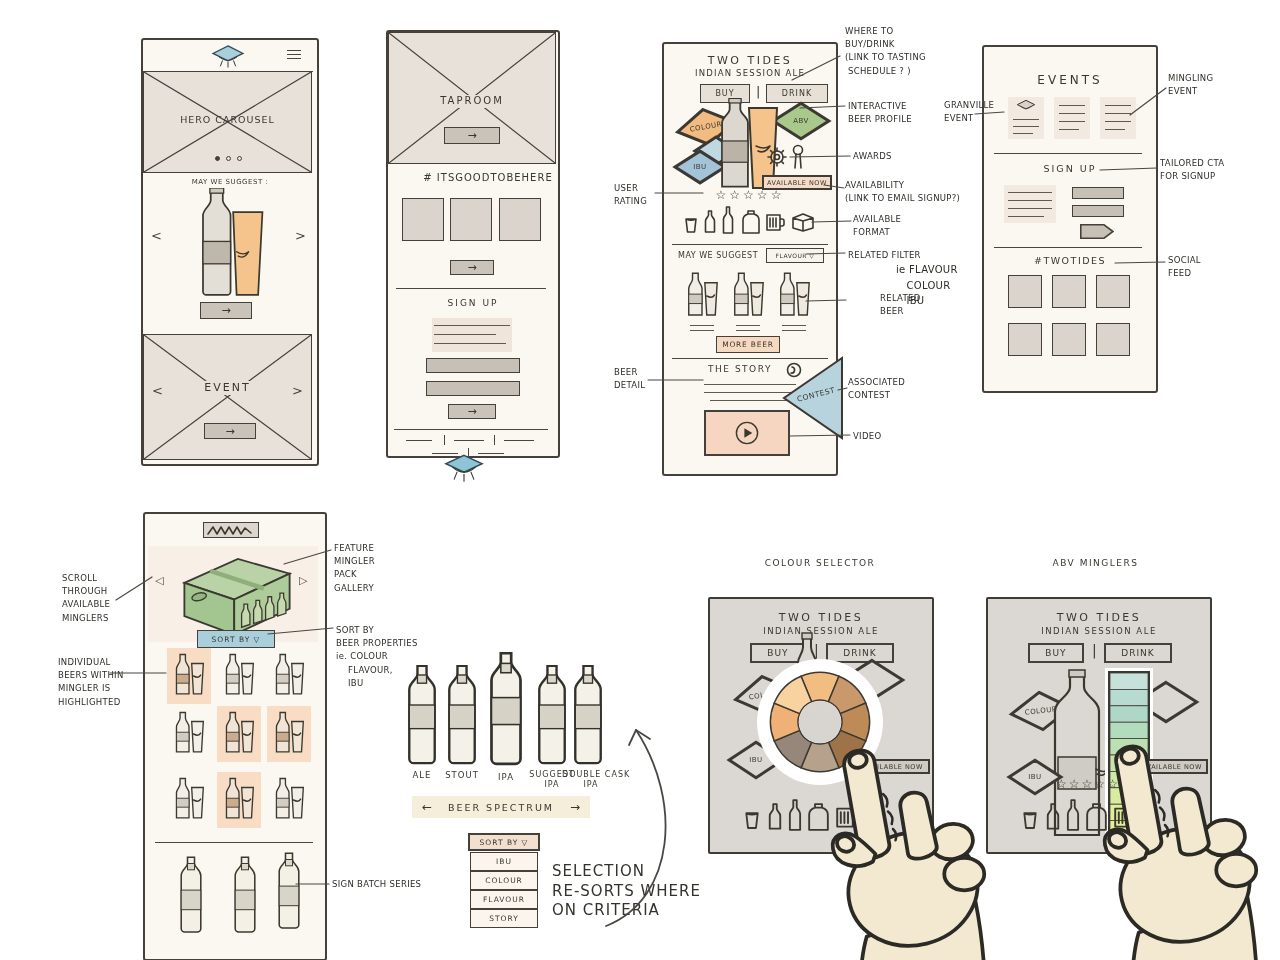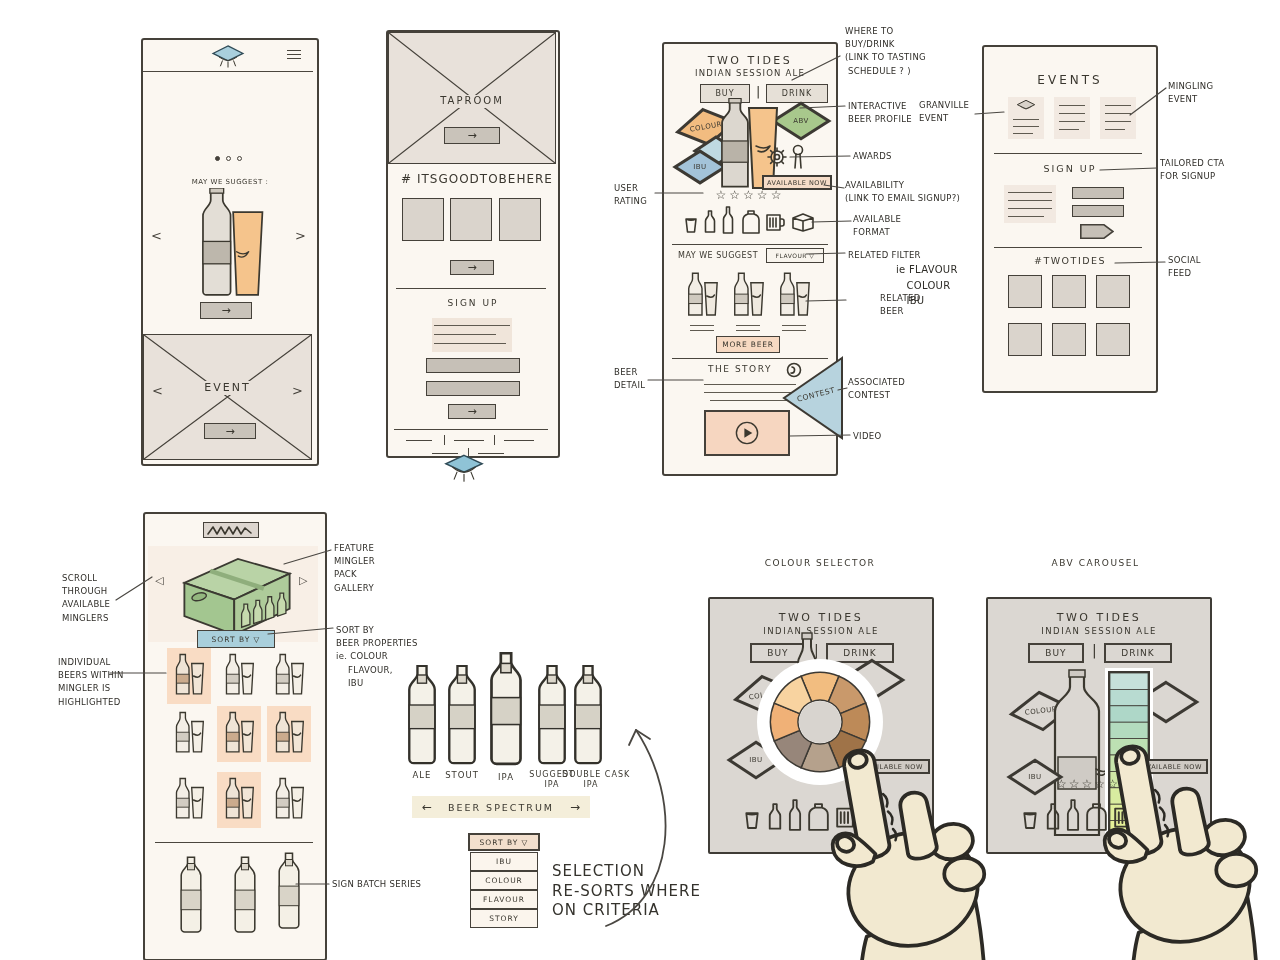--- a/index.html
+++ b/index.html
@@ -38,20 +38,26 @@
   <div class="hl" style="left:0;top:31px;width:170px"></div>
   <svg class="abs" style="left:66px;top:4px" width="38" height="25" viewBox="0 0 60 40">
     <polygon points="30,3 54,15 30,27 6,15" fill="#a9cfdd" stroke="#2f4a56" stroke-width="2"></polygon>
     <path class="ink" d="M16,21 Q30,32 44,21 M21,27 l-3,8 M39,27 l3,8 M30,29 v8"></path>
   </svg>
   <div class="abs" style="left:144px;top:10px;width:14px">
     <div class="hl" style="left:0;top:0;width:14px"></div>
       <div class="hl" style="left:0;top:4px;width:14px"></div>
       <div class="hl" style="left:0;top:8px;width:14px"></div>
   </div>
+  <div class="gbox" style="left:0;top:31px;width:167px;height:100px">
+    <svg class="xsvg" viewBox="0 0 100 100" preserveAspectRatio="none">
+        <path d="M0,0 L100,100 M100,0 L0,100" stroke="#45413a" stroke-width="1.2" vector-effect="non-scaling-stroke" fill="none"></path>
+      </svg>
+    <div class="lbl" style="left:0;top:42px;width:100%;font-size:9.5px">HERO CAROUSEL</div>
+  </div>
   <div class="dot f" style="left:72px;top:116px"></div>
   <div class="dot" style="left:83px;top:116px"></div>
   <div class="dot" style="left:94px;top:116px"></div>
   <div class="lbl" style="left:0;top:138px;width:100%;font-size:7px;letter-spacing:0.5px">MAY WE SUGGEST :</div>
   <span class="chev" style="left:8px;top:188px">&lt;</span>
   <span class="chev" style="left:152px;top:188px">&gt;</span>
   <svg class="abs" style="left:46px;top:148px" width="90" height="112" viewBox="0 0 90 130">
     <path d="M44,28 h34 l-5,96 h-25 z" fill="#f5c48c" stroke="#3b382f" stroke-width="2"></path>
     <path d="M18,2 h14 v12 c0,7 9,10 9,18 v88 a4,4 0 0 1 -4,4 H13 a4,4 0 0 1 -4,-4 V32 c0,-8 9,-11 9,-18 z" fill="#e3ded6" stroke="#3b382f" stroke-width="2"></path>
     <rect x="17" y="0" width="16" height="6" fill="#cfc9bf" stroke="#3b382f" stroke-width="1.5"></rect>
@@ -77,21 +83,21 @@
 <div class="phone" style="left:386px;top:30px;width:170px;height:424px">
   <div class="gbox" style="left:0;top:0;width:166px;height:130px">
     <svg class="xsvg" viewBox="0 0 100 100" preserveAspectRatio="none">
         <path d="M0,0 L100,100 M100,0 L0,100" stroke="#45413a" stroke-width="1.2" vector-effect="non-scaling-stroke" fill="none"></path>
       </svg>
     <div class="lbl" style="left:0;top:62px;width:100%;font-size:10px;letter-spacing:2px;background:#e8e1da">TAPROOM</div>
     <div class="btn arrowbtn" style="left:55px;top:94px;width:56px;height:17px">
         <span>→</span>
       </div>
   </div>
-  <div class="lbl" style="left:4px;top:140px;width:100%;font-size:12px;letter-spacing:1px"># ITSGOODTOBEHERE</div>
+  <div class="lbl" style="left:15px;top:140px;width:100%;font-size:10px;letter-spacing:1px"># ITSGOODTOBEHERE</div>
   <div class="sq" style="left:14px;top:166px;width:42px;height:43px"></div>
   <div class="sq" style="left:62px;top:166px;width:42px;height:43px"></div>
   <div class="sq" style="left:111px;top:166px;width:42px;height:43px"></div>
   <div class="btn arrowbtn" style="left:62px;top:228px;width:44px;height:15px">
       <span>→</span>
     </div>
   <div class="hl" style="left:8px;top:256px;width:150px"></div>
   <div class="lbl" style="left:0;top:266px;width:100%;font-size:9px;letter-spacing:2px">SIGN UP</div>
   <div class="abs" style="left:44px;top:286px;width:80px;height:34px;background:#f0e5da">
     <div class="tline" style="left:2px;top:7px;width:76px"></div>
@@ -529,21 +535,21 @@
       <path class="ink" d="M4.5,1 h3 v6 c0,2 3,3 3,6 v14 h-9 v-14 c0,-3 3,-4 3,-6 z"></path>
     </svg>
   <svg class="abs" style="left:98px;top:204px" width="21" height="28" viewBox="0 0 18 24">
       <path class="ink" d="M6,1 h6 v3 c3,1 5,3 5,6 v13 H1 v-13 c0,-3 2,-5 5,-6 z M6,4 h6"></path>
     </svg>
   <svg class="abs" style="left:126px;top:206px" width="24" height="24" viewBox="0 0 20 20">
       <path class="ink" d="M1,3 h13 v15 h-13 z M4,6 v9 M7,6 v9 M10,6 v9 M14,7 h2 a2,2 0 0 1 2,2 v3 a2,2 0 0 1 -2,2 h-2"></path>
     </svg>
 </div>
 
-<div class="lbl" style="left:1008px;top:558px;width:175px;font-size:9px;letter-spacing:1.5px">ABV CAROUSEL</div>
+<div class="lbl" style="left:1008px;top:558px;width:175px;font-size:9px;letter-spacing:1.5px">ABV MINGLERS</div>
 <div class="selcard" style="left:986px;top:597px;width:222px;height:253px">
   <div class="lbl" style="left:0;top:12px;width:100%;font-size:11px;letter-spacing:2.5px">TWO TIDES</div>
   <div class="lbl" style="left:0;top:27px;width:100%;font-size:8.5px;letter-spacing:1.5px">INDIAN SESSION ALE</div>
   <div class="btn" style="left:40px;top:44px;width:56px;height:20px;font-size:9px;letter-spacing:1px;border-width:2px">
       <span>BUY</span>
     </div>
   <span class="abs" style="left:104px;top:43px;font-size:14px">|</span>
   <div class="btn" style="left:116px;top:44px;width:68px;height:20px;font-size:9px;letter-spacing:1px;border-width:2px">
       <span>DRINK</span>
     </div>
@@ -622,23 +628,23 @@
 <div class="anno" style="left:896px;top:262px;font-size:10px">ie FLAVOUR
    COLOUR
    IBU</div>
 <div class="anno" style="left:880px;top:292px">RELATED
 BEER</div>
 <div class="anno" style="left:614px;top:366px">BEER
 DETAIL</div>
 <div class="anno" style="left:848px;top:376px">ASSOCIATED
 CONTEST</div>
 <div class="anno" style="left:853px;top:430px">VIDEO</div>
-<div class="anno" style="left:919px;top:99px">GRANVILLE
+<div class="anno" style="left:944px;top:99px">GRANVILLE
 EVENT</div>
-<div class="anno" style="left:1168px;top:80px">MINGLING
+<div class="anno" style="left:1168px;top:72px">MINGLING
 EVENT</div>
 <div class="anno" style="left:1160px;top:157px">TAILORED CTA
 FOR SIGNUP</div>
 <div class="anno" style="left:1168px;top:254px">SOCIAL
 FEED</div>
 <div class="anno" style="left:62px;top:572px">SCROLL
 THROUGH
 AVAILABLE
 MINGLERS</div>
 <div class="anno" style="left:58px;top:656px">INDIVIDUAL

